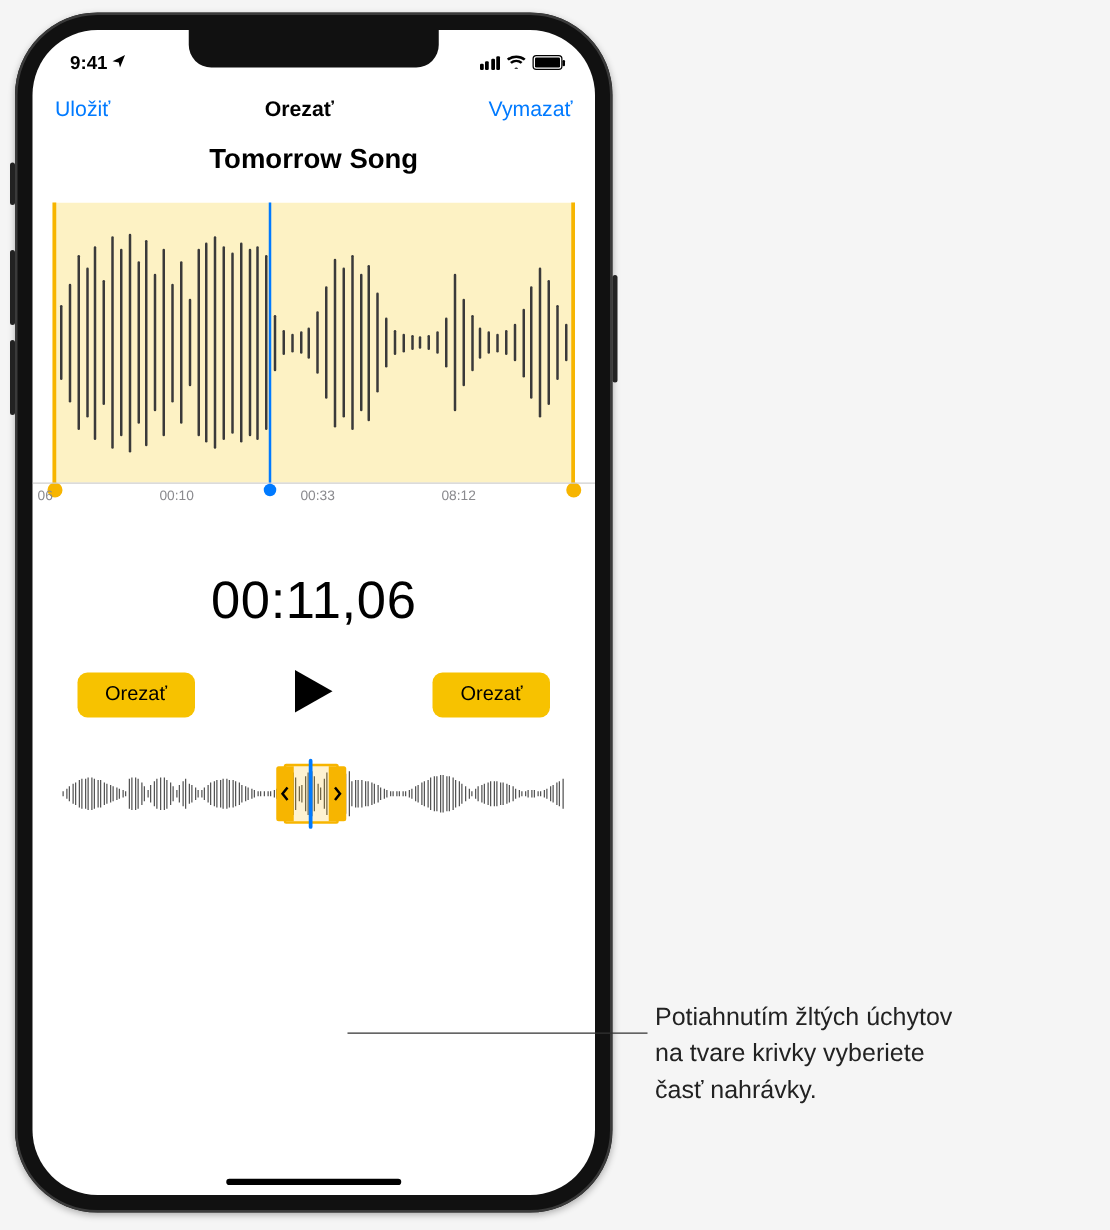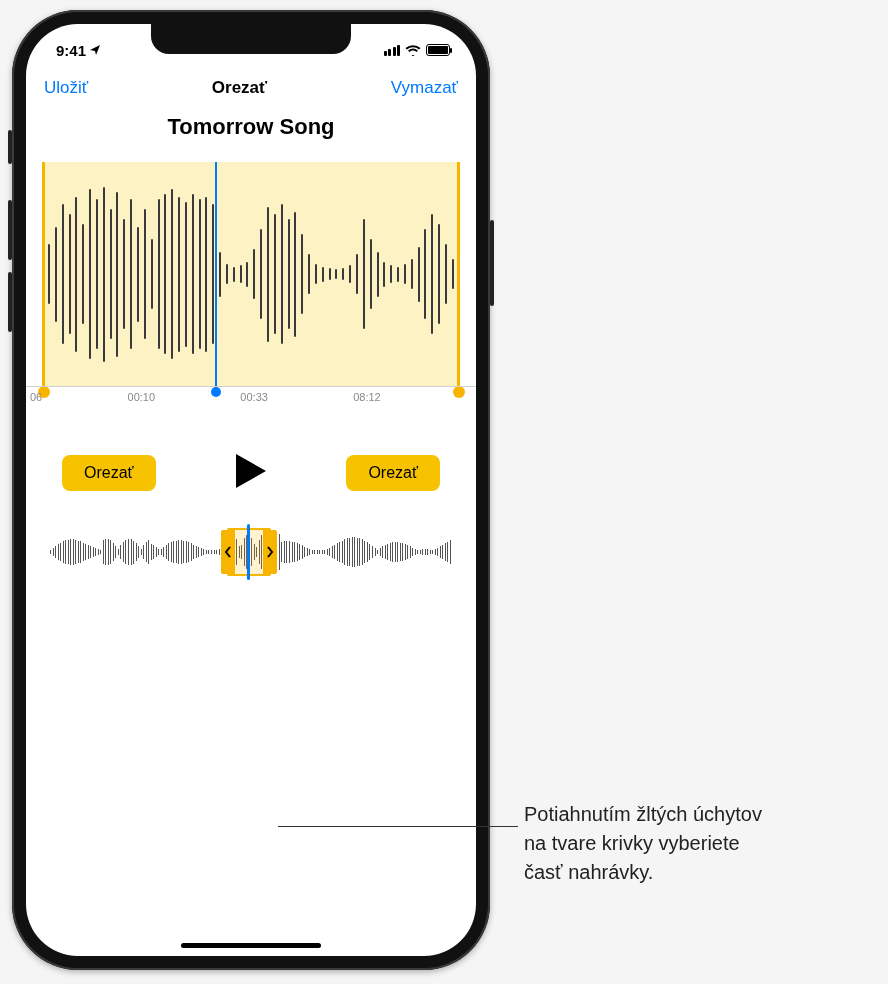--- a/index.html
+++ b/index.html
@@ -272,20 +272,21 @@
       </div>
       <div class="timeline">
         <div style="margin-left:4px;">06</div>
         <div>00:10</div>
         <div>00:33</div>
         <div>08:12</div>
         <div style="width:10px"></div>
       </div>
     </div>
 
+    <div class="time-display">00:11,06</div>
 
     <div class="controls">
       <button class="pill-btn">Orezať</button>
       <span class="play-btn">
         <svg width="34" height="38" viewBox="0 0 34 38">
             <path d="M2 2 L32 19 L2 36 Z" fill="#000"></path>
           </svg>
       </span>
       <button class="pill-btn">Orezať</button>
     </div>

